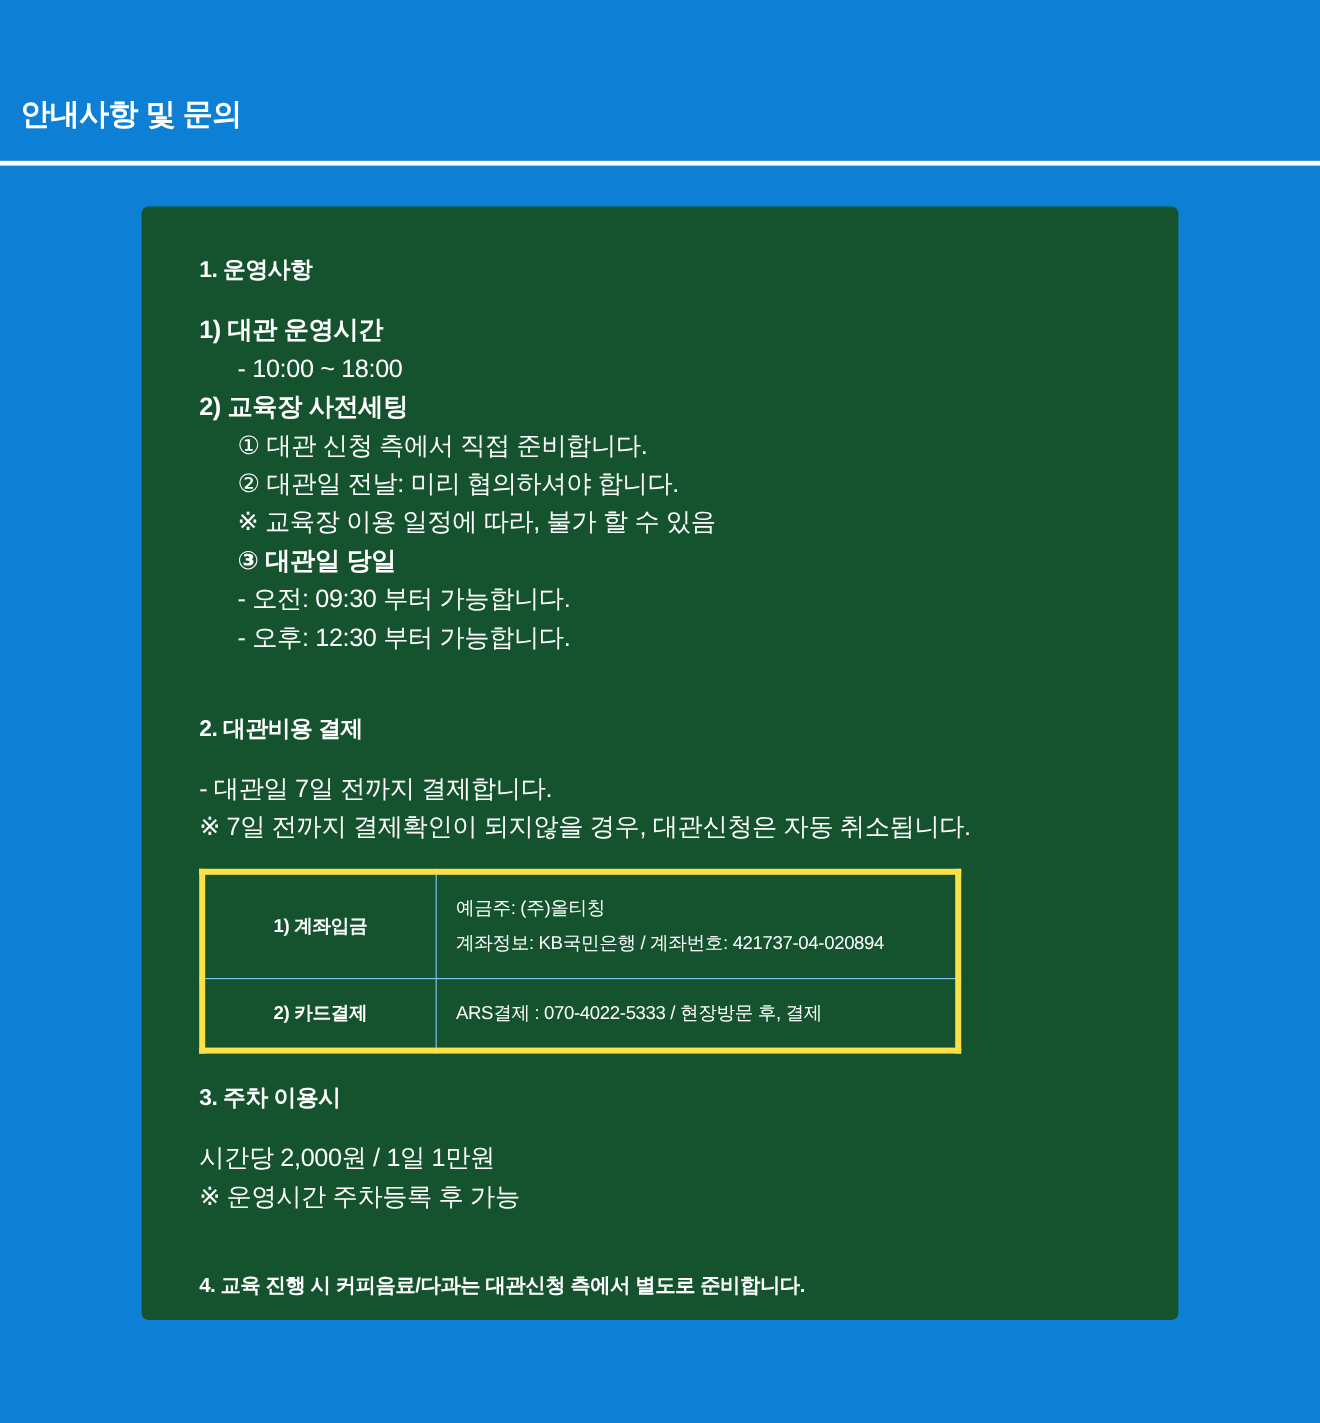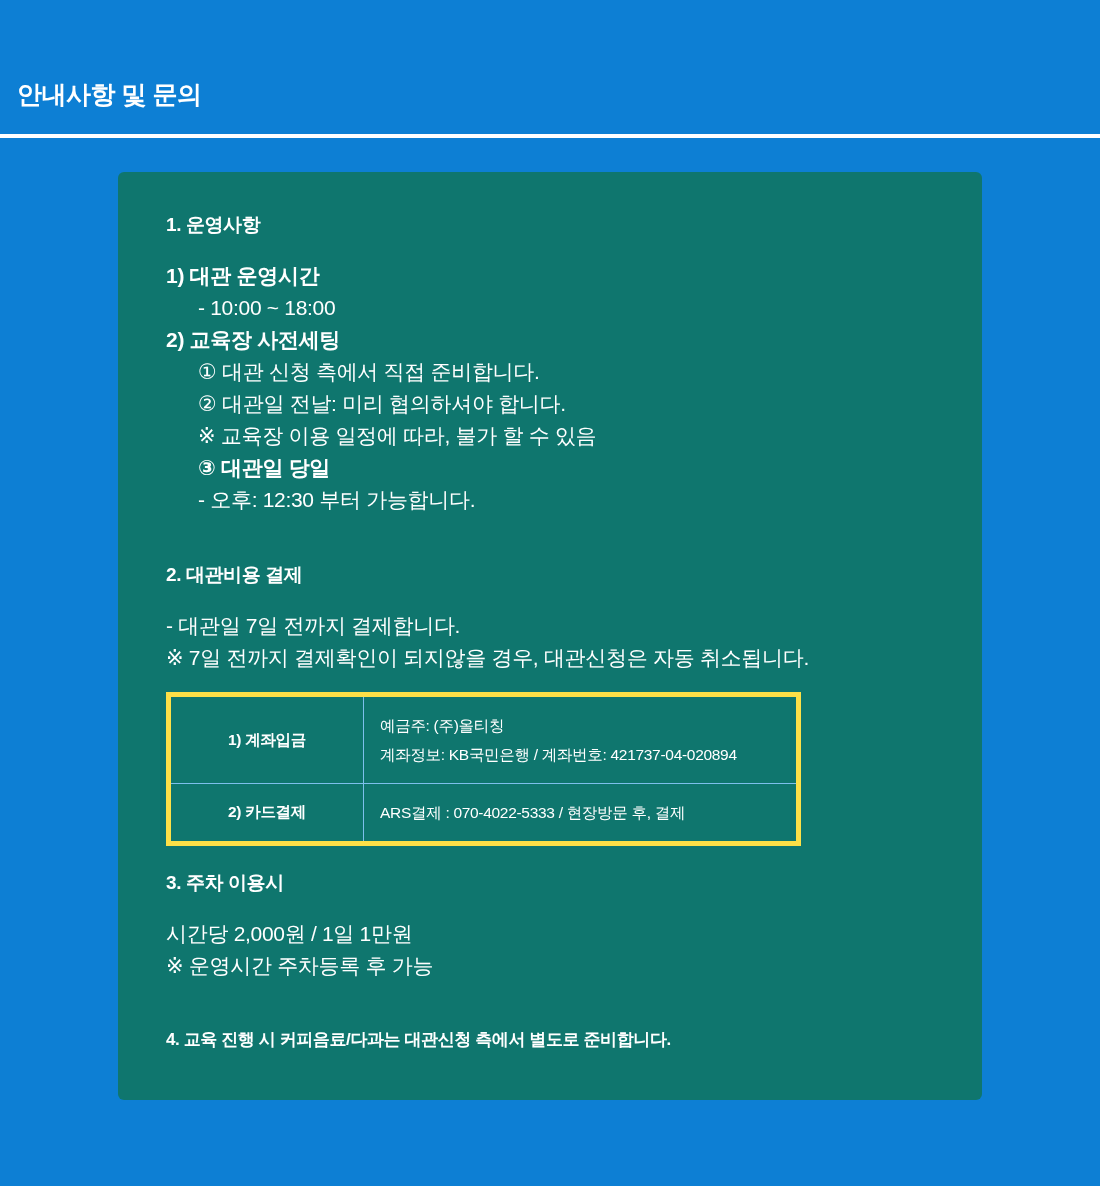--- a/index.html
+++ b/index.html
@@ -41,21 +41,21 @@
     background: #ffffff;
   }
 
   
   .info-card {
     position: absolute;
     left: 118px;
     top: 172px;
     width: 864px;
     height: 928px;
-    background: #0f766e;
+    background: #14532d;
     border-radius: 6px;
     box-sizing: border-box;
     padding: 40px 48px;
   }
 
   .section {
     position: relative;
   }
   .section-heading {
     font-size: 19px;
@@ -126,20 +126,21 @@
 
   <div class="section">
     <div class="section-heading">1. 운영사항</div>
     <div class="line bold indent-1">1) 대관 운영시간</div>
     <div class="line indent-2">- 10:00 ~ 18:00</div>
     <div class="line bold indent-1">2) 교육장 사전세팅</div>
     <div class="line indent-2">① 대관 신청 측에서 직접 준비합니다.</div>
     <div class="line indent-2">② 대관일 전날: 미리 협의하셔야 합니다.</div>
     <div class="line indent-2">※ 교육장 이용 일정에 따라, 불가 할 수 있음</div>
     <div class="line bold indent-2">③ 대관일 당일</div>
+    <div class="line indent-2">- 오전: 09:30 부터 가능합니다.</div>
     <div class="line indent-2">- 오후: 12:30 부터 가능합니다.</div>
   </div>
 
   <div class="gap-lg"></div>
 
   <div class="section">
     <div class="section-heading">2. 대관비용 결제</div>
     <div class="line indent-1">- 대관일 7일 전까지 결제합니다.</div>
     <div class="line indent-1">※ 7일 전까지 결제확인이 되지않을 경우, 대관신청은 자동 취소됩니다.</div>
 

